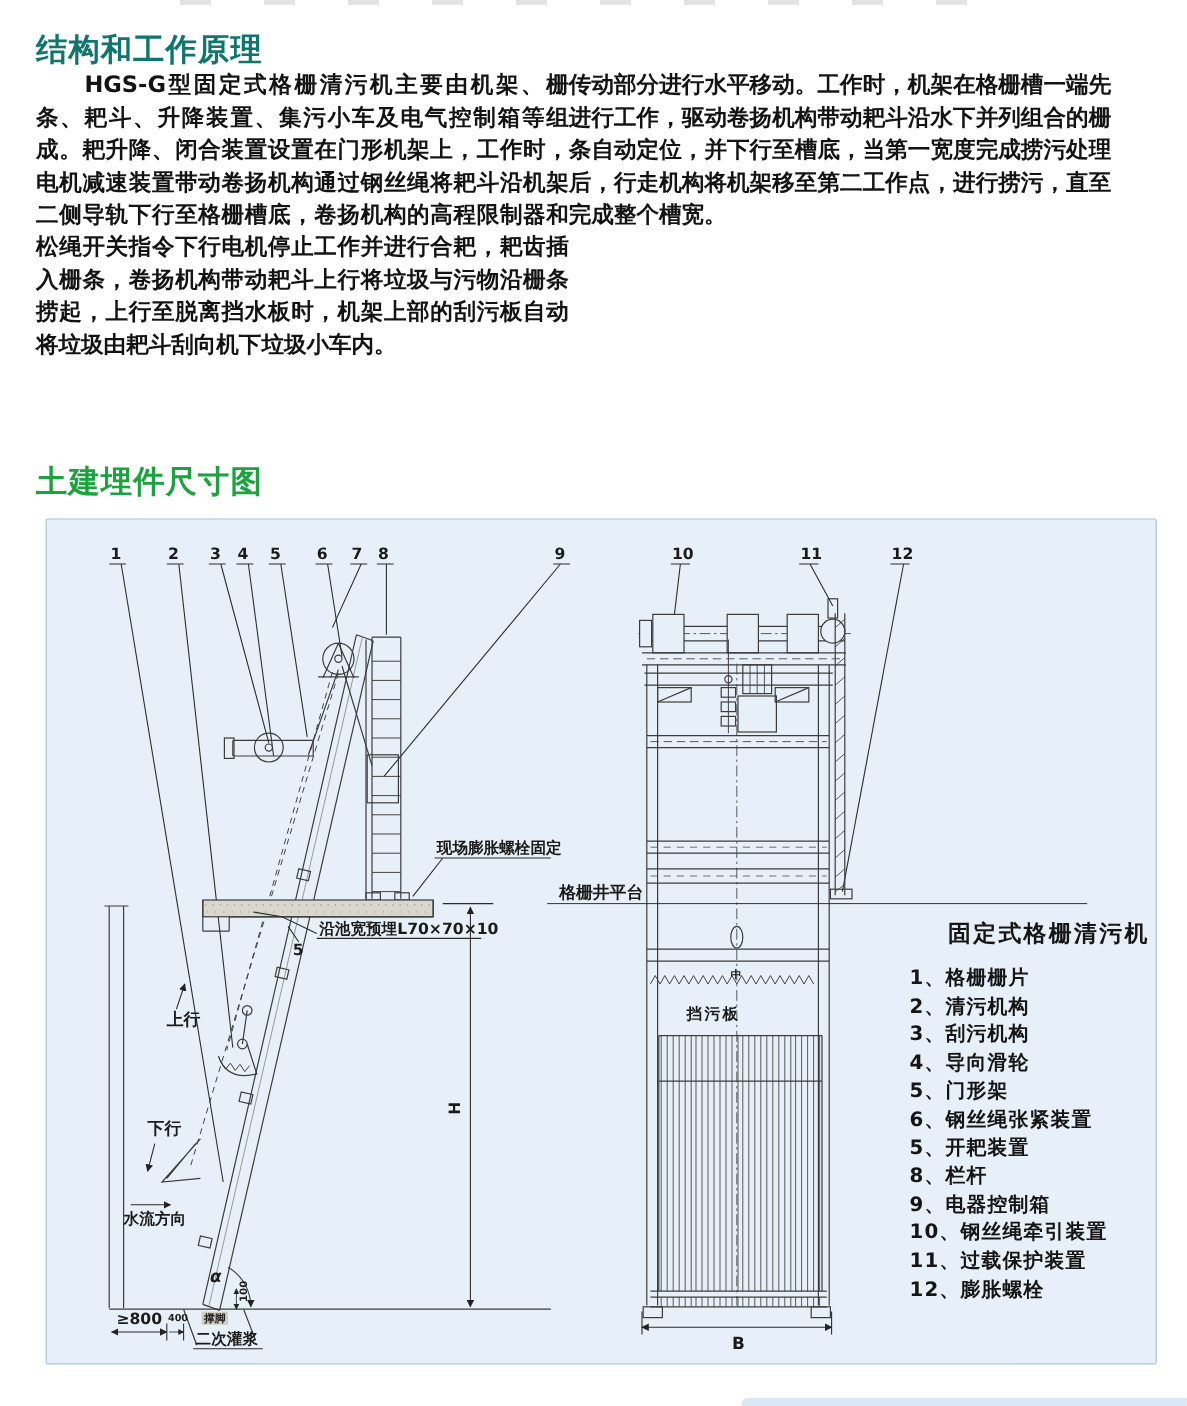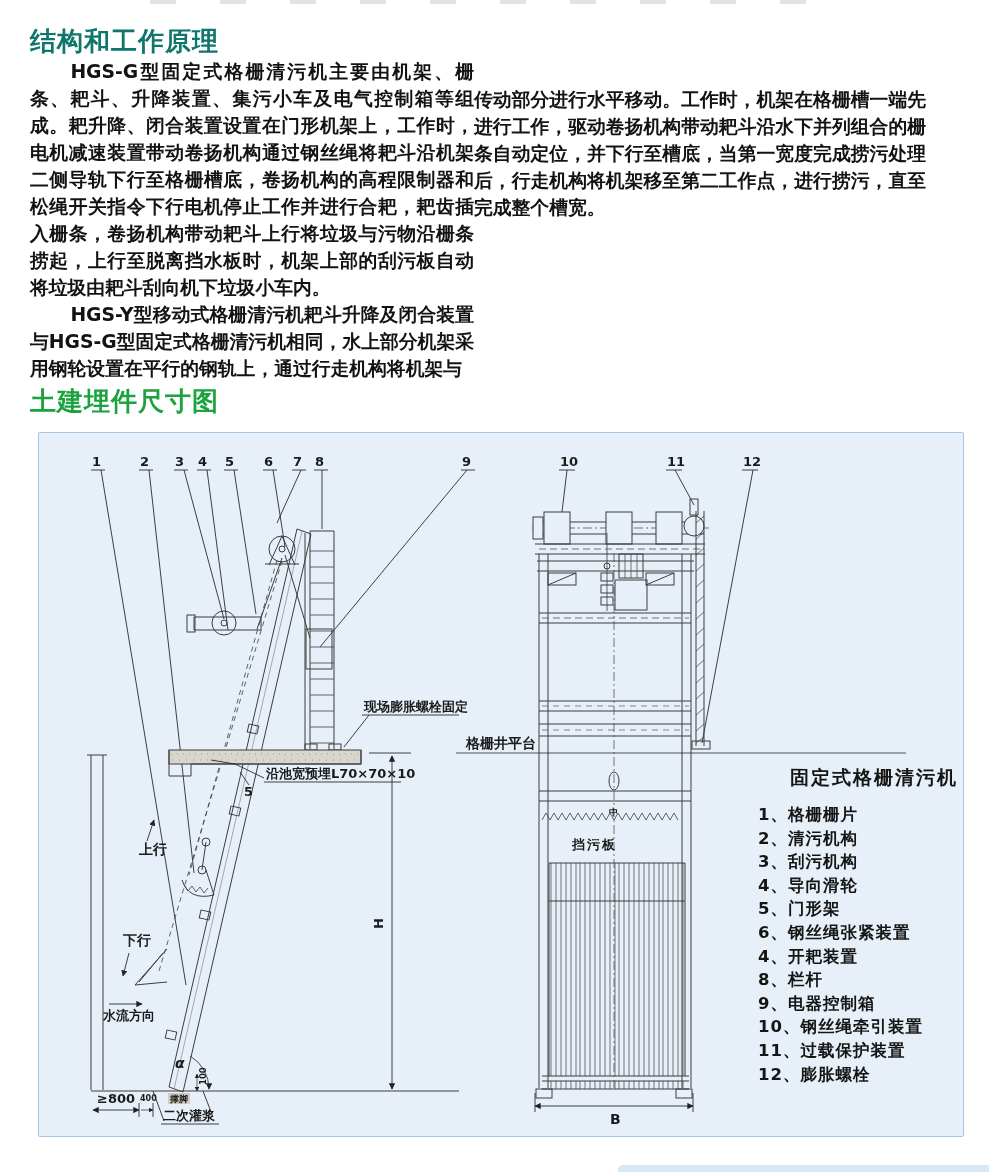--- a/index.html
+++ b/index.html
@@ -6,21 +6,21 @@
   body{width:989px;height:1172px;position:relative;overflow:hidden;
        font-family:"DejaVu Sans","Liberation Sans",sans-serif;color:#111;}
   .remnant{position:absolute;top:0;left:150px;width:700px;height:4px;
        background:repeating-linear-gradient(90deg,rgba(160,160,160,.30) 0 26px,transparent 26px 70px);}
   h1.sec{position:absolute;left:30px;margin:0;font-size:26px;font-weight:bold;letter-spacing:1px;}
   #sec1-title{top:24px;}
   #sec2-title{top:384px;}
   .cols{position:absolute;top:58px;left:30px;width:929px;display:flex;}
   .col{font-size:18.8px;font-weight:bold;line-height:27px;text-align:justify;color:#131313;}
   .col.left{width:444px;}
-  .col.right{width:452px;margin-top:28px;}
+  .col.right{width:452px;}
   .col p{margin:0;text-indent:2.15em;}
   .col p.noindent{text-indent:0;}
   .diagram{position:absolute;left:38px;top:432px;width:924px;height:703px;
        background:#e7f0f8;border:1px solid #a6c6e1;border-radius:2px;}
   .diagram svg{position:absolute;left:0;top:0;}
   .legend{position:absolute;left:719px;top:332px;width:200px;color:#151515;}
   .legend h3{margin:0 0 12px 0;font-size:19px;font-weight:bold;letter-spacing:2px;text-align:right;}
   .legend ul{margin:0;padding:0;}
   .legend li{list-style:none;font-size:16.5px;font-weight:bold;line-height:23.6px;letter-spacing:1px;}
   .bottomstrip{position:absolute;left:618px;top:1165px;width:371px;height:7px;
@@ -30,21 +30,20 @@
 </head>
 <body>
 
 <div class="remnant"></div>
 
 <h1 class="sec" id="sec1-title" style="color:#0f766e">结构和工作原理</h1>
 
 <div class="cols">
   <div class="col left">
     <p>HGS-G型固定式格栅清污机主要由机架、栅条、耙斗、升降装置、集污小车及电气控制箱等组成。耙升降、闭合装置设置在门形机架上，工作时，电机减速装置带动卷扬机构通过钢丝绳将耙斗沿机架二侧导轨下行至格栅槽底，卷扬机构的高程限制器和松绳开关指令下行电机停止工作并进行合耙，耙齿插入栅条，卷扬机构带动耙斗上行将垃圾与污物沿栅条捞起，上行至脱离挡水板时，机架上部的刮污板自动将垃圾由耙斗刮向机下垃圾小车内。</p>
-    <p>HGS-Y型移动式格栅清污机耙斗升降及闭合装置与HGS-G型固定式格栅清污机相同，水上部分机架采用钢轮设置在平行的钢轨上，通过行走机构将机架与</p>
   </div>
   <div class="col right">
     <p class="noindent">传动部分进行水平移动。工作时，机架在格栅槽一端先进行工作，驱动卷扬机构带动耙斗沿水下并列组合的栅条自动定位，并下行至槽底，当第一宽度完成捞污处理后，行走机构将机架移至第二工作点，进行捞污，直至完成整个槽宽。</p>
   </div>
 </div>
 
 <h1 class="sec" id="sec2-title" style="color:#1ca23f">土建埋件尺寸图</h1>
 
 <div class="diagram">
 
@@ -231,21 +230,21 @@
 
   <div class="legend">
     <h3>固定式格栅清污机</h3>
     <ul>
       <li>1、格栅栅片</li>
       <li>2、清污机构</li>
       <li>3、刮污机构</li>
       <li>4、导向滑轮</li>
       <li>5、门形架</li>
       <li>6、钢丝绳张紧装置</li>
-      <li>4、开耙装置</li>
+      <li>5、开耙装置</li>
       <li>8、栏杆</li>
       <li>9、电器控制箱</li>
       <li>10、钢丝绳牵引装置</li>
       <li>11、过载保护装置</li>
       <li>12、膨胀螺栓</li>
     </ul>
   </div>
 </div>
 
 <div class="bottomstrip"></div>

